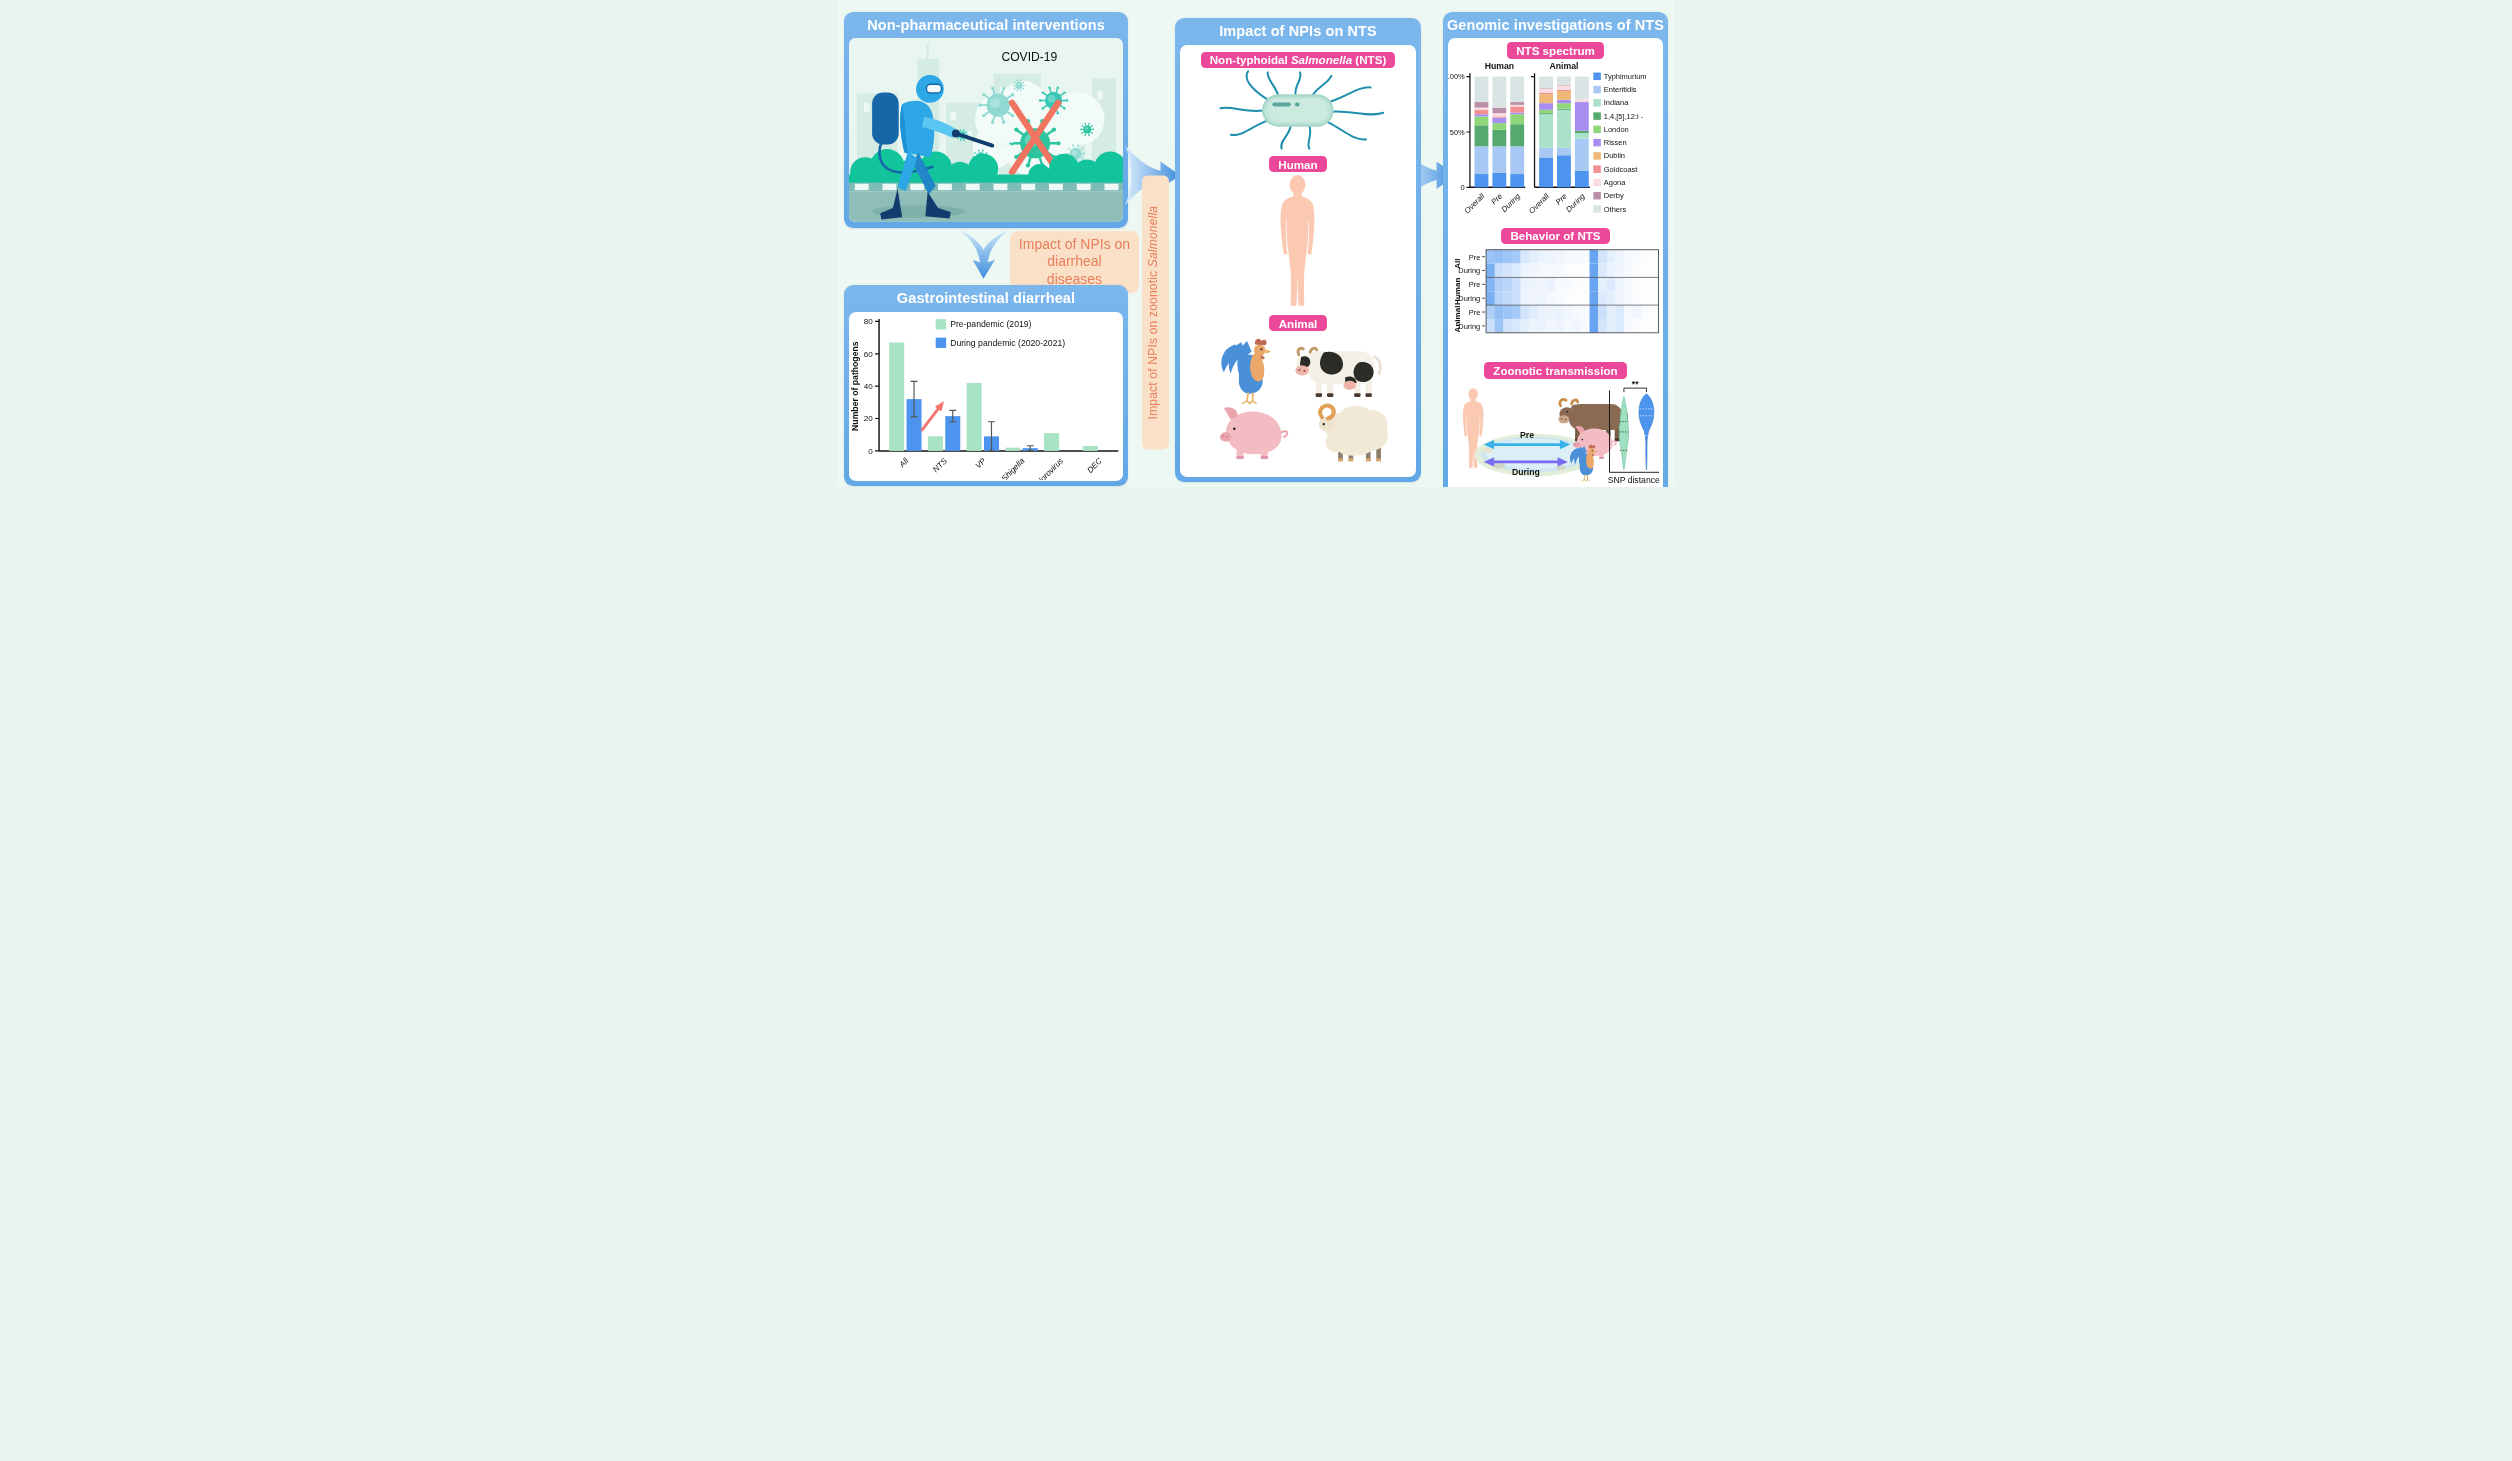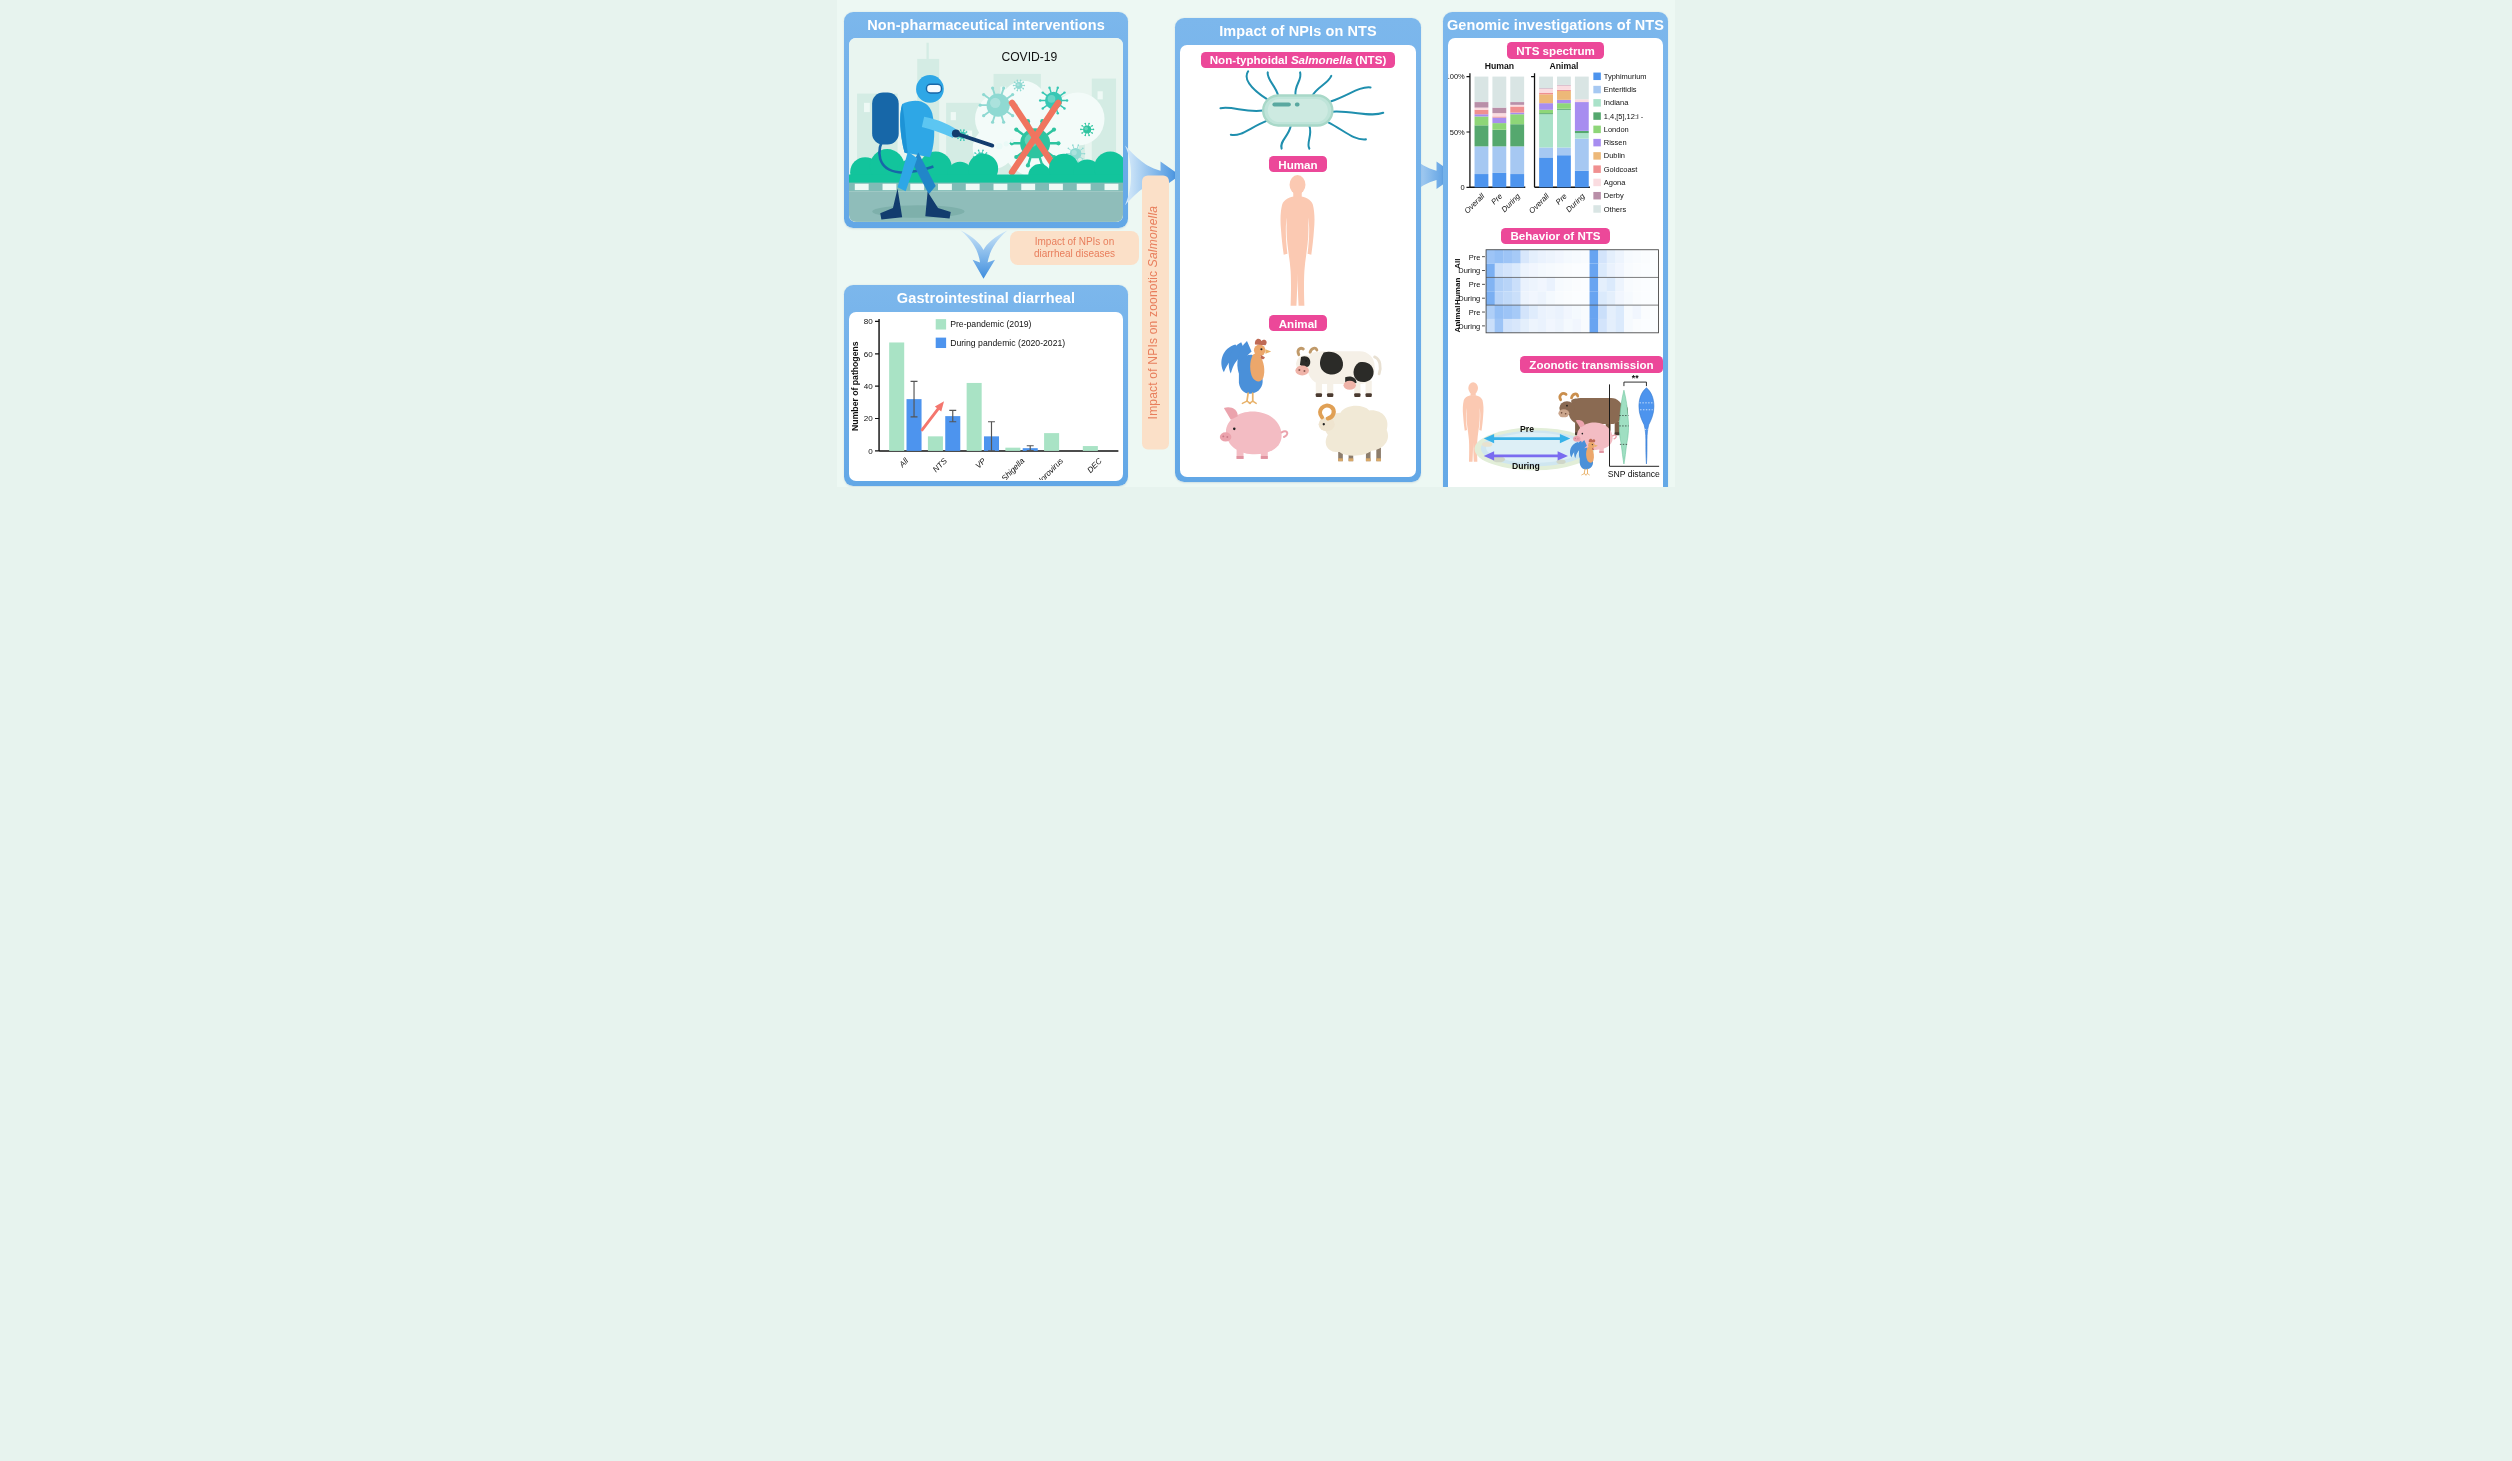--- a/index.html
+++ b/index.html
@@ -4,21 +4,21 @@
 <style>
   html,body{margin:0;padding:0;background:#e7f3ee;font-family:"Liberation Sans",sans-serif;}
   #app{position:relative;width:838px;height:487px;margin:0 auto;background:#edf8f3;overflow:hidden;}
   svg{font-family:"Liberation Sans",sans-serif;display:block;}
   .panel{position:absolute;background:linear-gradient(180deg,#7cb7ec,#62a7e6);border-radius:9.2px;box-shadow:0 0.6px 1.7px rgba(40,90,140,.15);}
   .ptitle{height:26.6px;line-height:26.6px;text-align:center;color:#fff;font-size:14.5px;font-weight:bold;letter-spacing:0.1px;}
   .pbody{position:absolute;left:5.2px;right:5.2px;top:26.6px;bottom:5.2px;background:#fff;border-radius:7px;overflow:hidden;}
   .chip{display:inline-block;background:#ec4899;color:#fff;font-weight:bold;border-radius:4.6px;padding:1.7px 9.2px;font-size:11.6px;}
   .chiprow{text-align:center;}
   .orange-box{position:absolute;background:#fbe0c8;color:#e87e5c;border-radius:8px;text-align:center;
-    font-size:10px;font-weight:500;line-height:1.25;padding:4.6px 8px;}
+    font-size:14px;font-weight:500;line-height:1.25;padding:4.6px 8px;}
   .side-label{position:absolute;background:#fbe0c8;color:#e87e5c;border-radius:5.8px;
     writing-mode:vertical-rl;transform:rotate(180deg);text-align:center;
     font-size:12px;font-weight:500;padding:9.2px 4px;letter-spacing:0.2px;}
   .i{font-style:italic;}
 </style>
 </head>
 <body>
 
 <svg width="0" height="0" style="position:absolute" aria-hidden="true">
   <defs>
@@ -786,21 +786,21 @@
           <rect x="350.05" y="126" width="15.45" height="24" fill="rgb(251,253,255)"></rect>
           <text x="56" y="143" text-anchor="end" font-size="13" fill="#111">During</text>
           <line x1="59" y1="138" x2="64" y2="138" stroke="#333" stroke-width="1.5"></line>
           <rect x="66" y="6" width="299" height="144" fill="none" stroke="#444" stroke-width="1.5"></rect>
           <line x1="66" y1="54" x2="365" y2="54" stroke="#444" stroke-width="1.2"></line>
           <line x1="66" y1="102" x2="365" y2="102" stroke="#444" stroke-width="1.2"></line>
           <text x="20" y="30" text-anchor="middle" font-size="14" font-weight="bold" fill="#111" transform="rotate(-90 20 30)">All</text>
           <text x="20" y="78" text-anchor="middle" font-size="14" font-weight="bold" fill="#111" transform="rotate(-90 20 78)">Human</text>
           <text x="20" y="126" text-anchor="middle" font-size="14" font-weight="bold" fill="#111" transform="rotate(-90 20 126)">Animal</text>
         </svg>
-      <div class="chiprow" style="margin-top:16px;text-align:right;">
+      <div class="chiprow" style="margin-top:22px;">
         <span class="chip">Zoonotic transmission</span>
       </div>
       <svg width="214" height="105" viewBox="0 0 371 182" style="margin-top:1.2px;">
         <use href="#humanSil" transform="translate(10,12) scale(0.56)"></use>
         <g>
           <ellipse cx="150" cy="130" rx="104" ry="37" fill="#e2eed8"></ellipse>
           <ellipse cx="150" cy="129" rx="93" ry="31" fill="#cfe6f0"></ellipse>
           <ellipse cx="150" cy="128" rx="84" ry="26" fill="#ddeff6"></ellipse>
           <ellipse cx="88" cy="148" rx="11" ry="5" fill="#cfd6c8"></ellipse>
           <ellipse cx="196" cy="152" rx="8" ry="4" fill="#cfd6c8"></ellipse>

